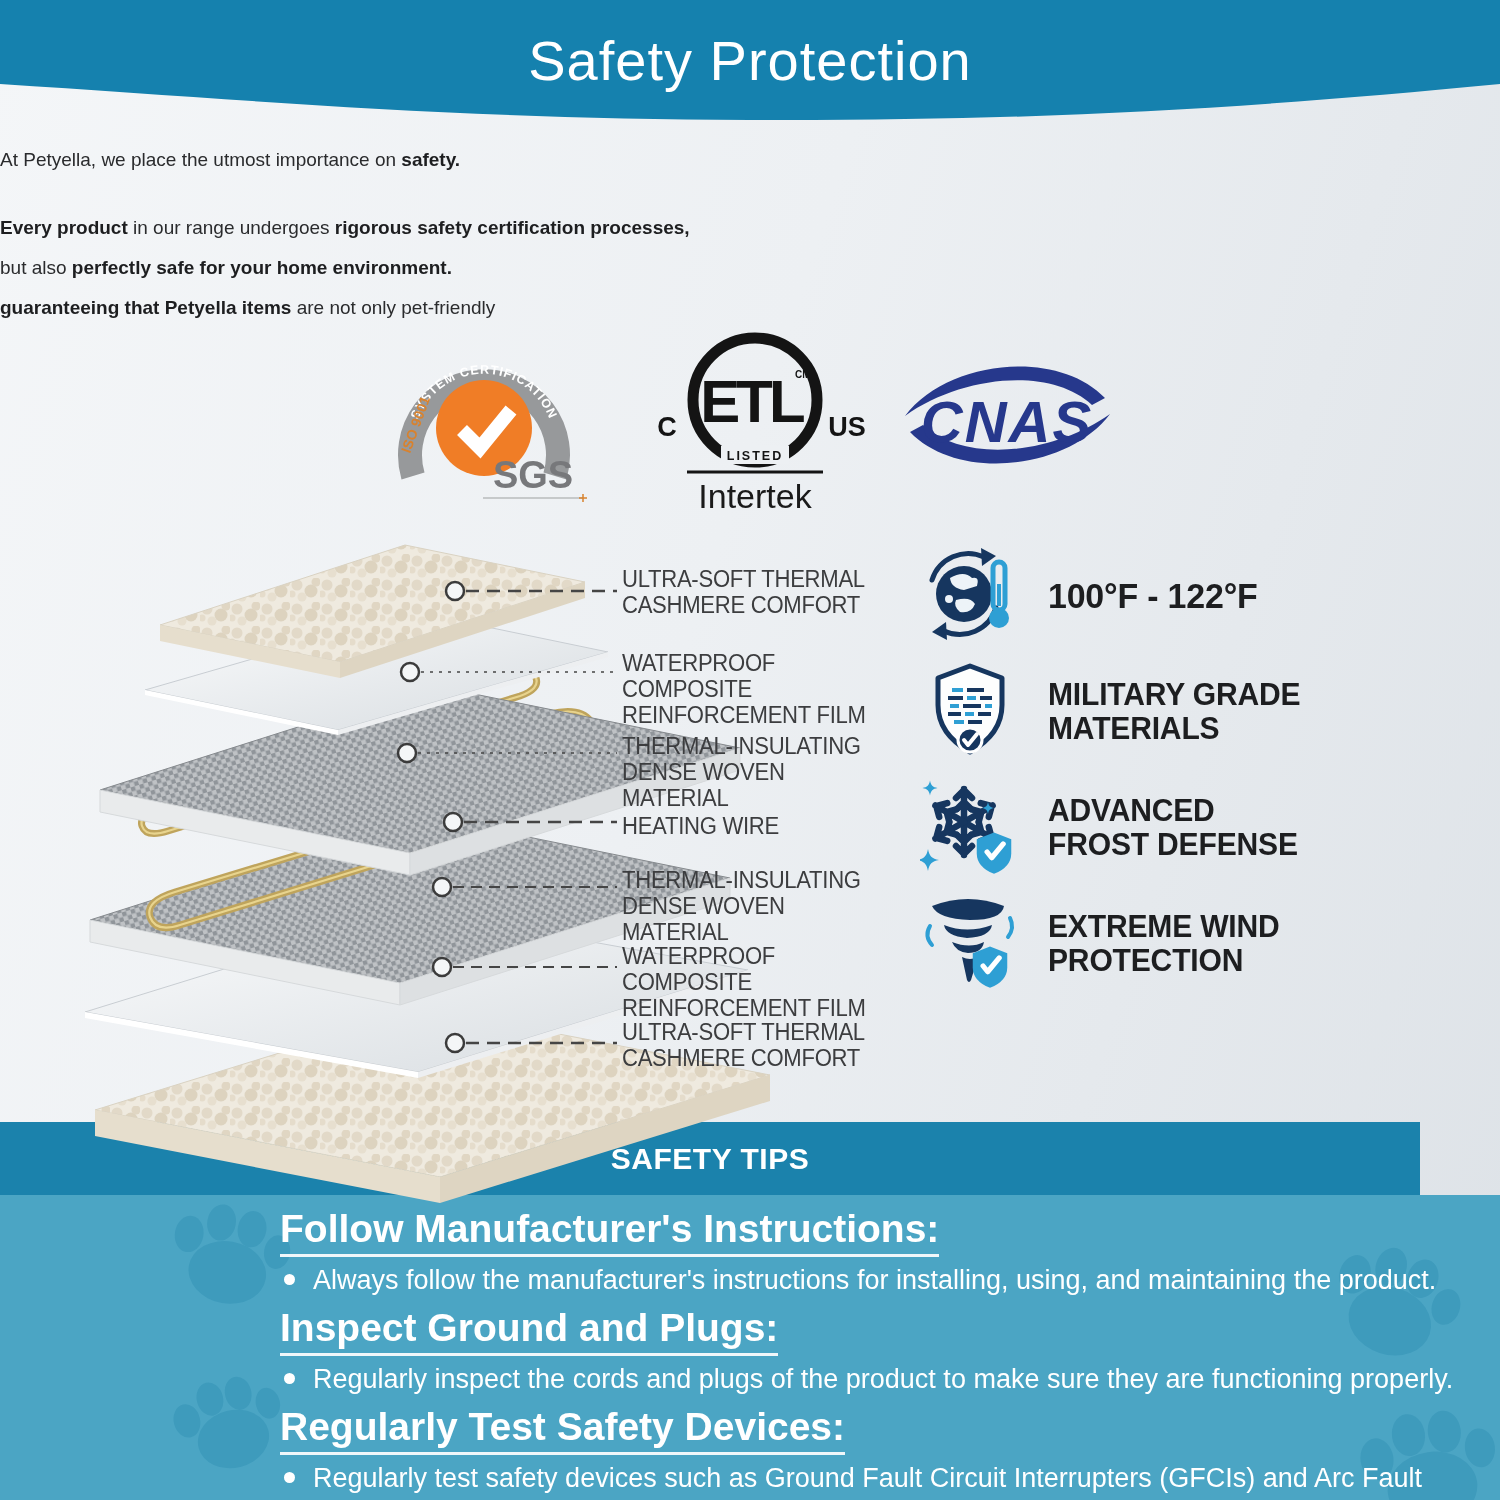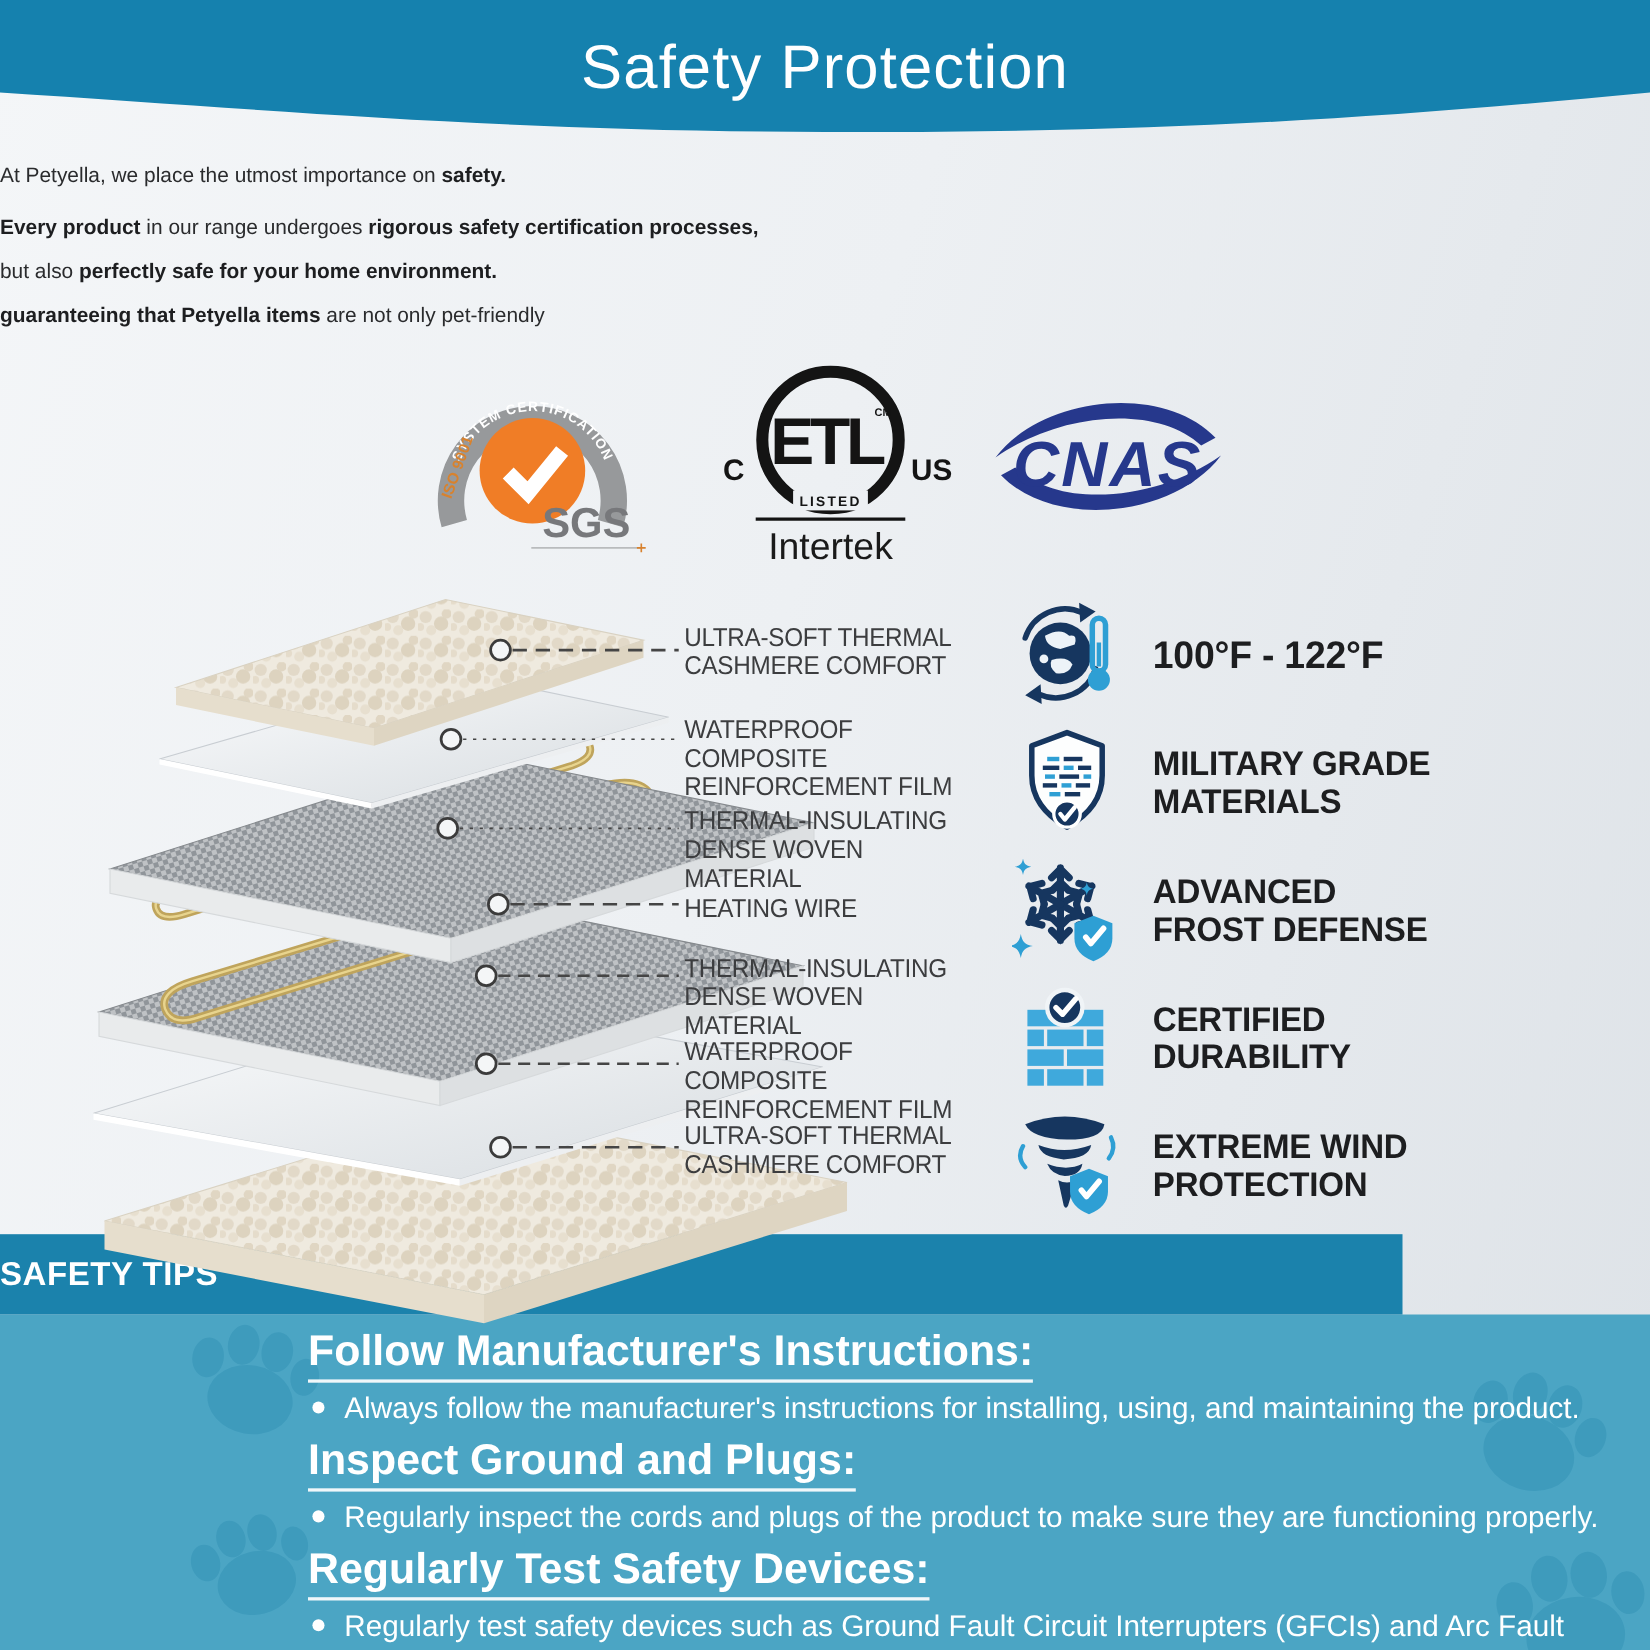--- a/index.html
+++ b/index.html
@@ -5,37 +5,37 @@
   html,body{margin:0;padding:0}
   body{width:1500px;height:1500px;font-family:"Liberation Sans",sans-serif;background:#fff}
   #page{position:relative;width:1500px;height:1500px;overflow:hidden;
         background:linear-gradient(108deg,#F4F6F8 0%,#EDF0F3 45%,#DDE2E7 100%)}
   .header-svg{position:absolute;top:0;left:0;z-index:3}
   .page-title{position:absolute;top:28px;left:0;width:1500px;margin:0;text-align:center;
         color:#FFFFFF;font-size:56px;font-weight:normal;letter-spacing:1px;z-index:4}
   .intro{position:absolute;top:140px;left:0;width:1500px;text-align:left;
         font-size:19px;line-height:40px;color:#2A2B2D;z-index:3}
   .intro .b{font-weight:bold;color:#1D1E20}
-  .intro-line-2{margin-top:8px}
+  .intro-line-2{margin-top:28px}
   .cert-logo{position:absolute;z-index:3}
   .layer-svg{position:absolute;left:80px;top:530px;z-index:4}
   .layer-label{position:absolute;left:622px;width:290px;font-size:23.5px;line-height:26px;
         color:#3C3D3F;white-space:pre-line;letter-spacing:-0.3px;z-index:6;
         transform:scaleX(.94);transform-origin:left top}
   .ll-0{top:566px}.ll-1{top:650px}.ll-2{top:733px}.ll-3{top:813px}
   .ll-4{top:867px}.ll-5{top:943px}.ll-6{top:1019px}
   .features{position:absolute;left:918px;top:545px;width:575px;z-index:6}
   .feature-row{display:flex;align-items:center;height:102px;margin-bottom:14px}
   .feature-icon{width:104px;flex:0 0 104px;display:flex;justify-content:center}
   .feature-label{margin-left:26px;font-size:31px;font-weight:bold;line-height:34px;
         color:#1D1E20;white-space:pre-line;letter-spacing:-0.2px;
         transform:scaleX(.97);transform-origin:left center}
   .feature-row.temp .feature-label{font-size:35px}
-  .tips-band{position:absolute;top:1122px;left:0;width:1275px;height:73px;background:#1B82AC;
-        z-index:2;display:flex;align-items:center;justify-content:flex-start}
+  .tips-band{position:absolute;top:1122px;left:0;width:1420px;height:73px;background:#1B82AC;
+        z-index:2;display:flex;align-items:center;justify-content:center}
   .tips-heading{color:#FFFFFF;font-size:30px;font-weight:bold;letter-spacing:.5px;margin:0}
   .tips-section{position:absolute;top:1195px;left:0;width:1500px;height:305px;background:#4BA5C4;z-index:1}
   .paw{position:absolute;z-index:2;opacity:.45;fill:#2F8FB3}
   .tips-content{position:absolute;left:280px;top:1207px;width:1190px;z-index:6;color:#FFFFFF}
   .tip-group{margin-bottom:9px}
   .tip-title{display:inline-block;margin:0;font-size:39px;font-weight:bold;
         border-bottom:3px solid #F0F7FA;padding-bottom:3px}
   .tip-bullet{display:flex;margin-top:6px;font-size:27px;line-height:34px}
   .dot{flex:0 0 11px;width:11px;height:11px;border-radius:50%;background:#FFFFFF;margin:11px 18px 0 4px}
   .defs-holder{position:absolute;width:0;height:0;overflow:hidden}
@@ -272,42 +272,20 @@
           <use href="#sparkle" transform="translate(68,32) scale(.6)"></use>
           <use href="#miniShield" transform="translate(74,76) scale(1.15)"></use>
         </svg>
       </span>
       <span class="feature-label">ADVANCED
 FROST DEFENSE</span>
     </div>
     <div class="feature-row">
       <span class="feature-icon">
         <svg width="100" height="104" viewBox="0 0 100 104">
-          <g fill="#3FA9DC">
-            <rect x="14" y="26" width="33" height="15"></rect>
-              <rect x="50" y="26" width="33" height="15"></rect>
-            <rect x="14" y="44" width="15" height="15"></rect>
-              <rect x="32" y="44" width="33" height="15"></rect>
-              <rect x="68" y="44" width="15" height="15"></rect>
-            <rect x="14" y="62" width="33" height="15"></rect>
-              <rect x="50" y="62" width="33" height="15"></rect>
-            <rect x="14" y="80" width="15" height="15"></rect>
-              <rect x="32" y="80" width="33" height="15"></rect>
-              <rect x="68" y="80" width="15" height="15"></rect>
-          </g>
-          <circle cx="48" cy="24" r="16" fill="#16365F" stroke="#F0F4F7" stroke-width="4"></circle>
-          <path d="M40,24 L46,30 L58,16" stroke="#fff" stroke-width="5" fill="none" stroke-linecap="round" stroke-linejoin="round"></path>
-        </svg>
-      </span>
-      <span class="feature-label">CERTIFIED
-DURABILITY</span>
-    </div>
-    <div class="feature-row">
-      <span class="feature-icon">
-        <svg width="100" height="104" viewBox="0 0 100 104">
           <g fill="#16365F">
             <path d="M12,14 Q48,0 84,14 Q82,28 50,28 Q18,27 12,14 Z"></path>
             <path d="M24,33 Q47,42 72,33 Q70,45 47,46 Q26,44 24,33 Z"></path>
             <path d="M32,50 Q50,57 64,50 Q62,61 48,61 Q36,60 32,50 Z"></path>
             <path d="M42,65 Q50,69 58,65 L51,88 Q49,92 47,88 Z"></path>
           </g>
           <path d="M10,34 Q4,44 12,53" stroke="#2E9FD4" stroke-width="4" fill="none" stroke-linecap="round"></path>
           <path d="M90,26 Q95,36 88,45" stroke="#2E9FD4" stroke-width="4" fill="none" stroke-linecap="round"></path>
           <use href="#miniShield" transform="translate(70,74) scale(1.15)"></use>
         </svg>

